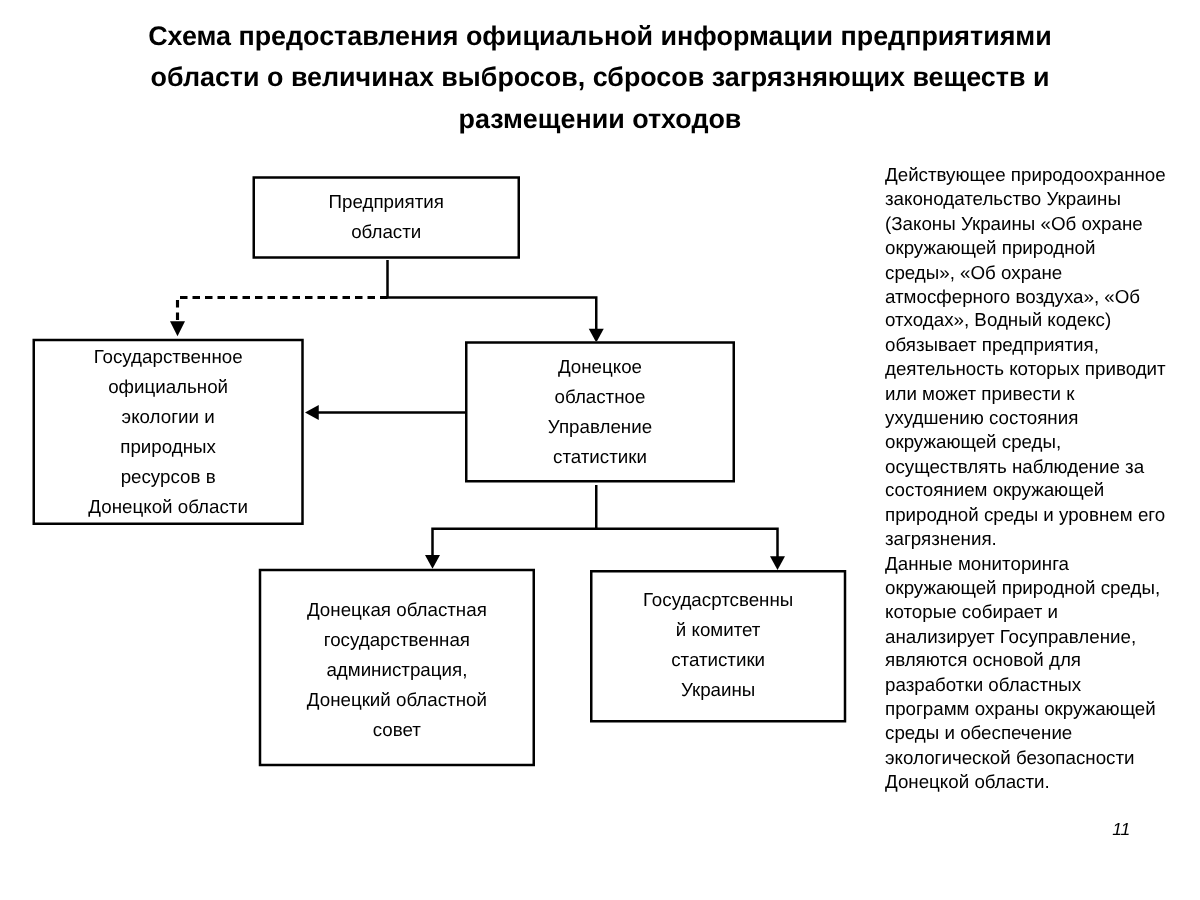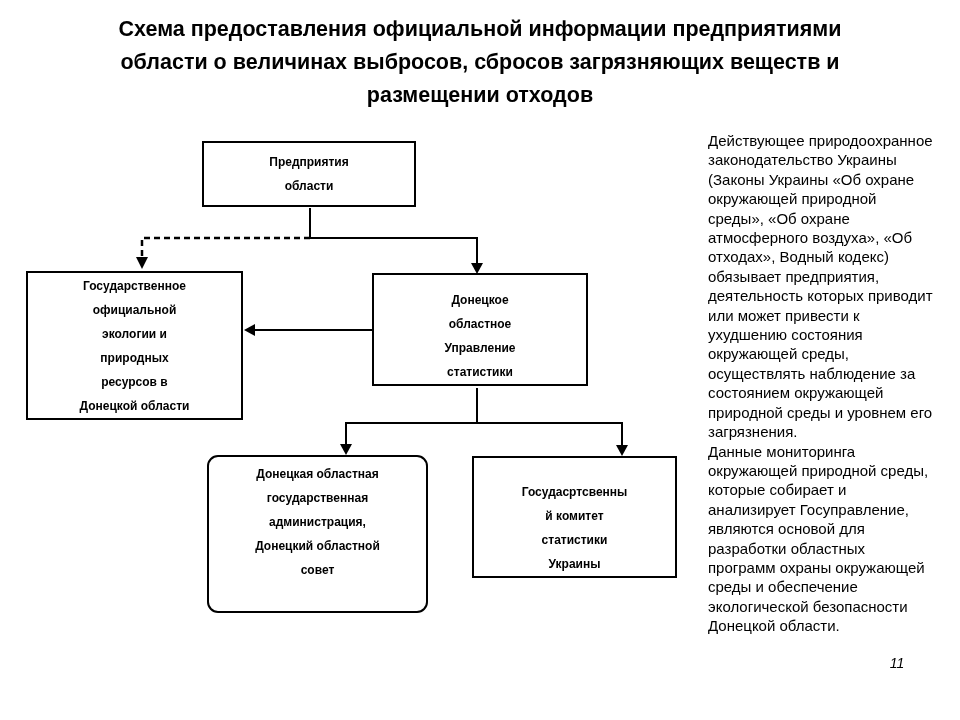--- a/index.html
+++ b/index.html
@@ -27,32 +27,32 @@
     pointer-events: none;
   }
   .node {
     position: absolute;
     border: 2px solid #000000;
     background: #ffffff;
     display: flex;
     align-items: center;
     justify-content: center;
     text-align: center;
-    font-weight: bold;
-    font-size: 12px;
+    font-weight: normal;
+    font-size: 15px;
     line-height: 24px;
     white-space: pre-line;
     box-sizing: border-box;
   }
-  .node--top-aligned { align-items: flex-start; padding-top: 5px; border-radius: 11px; }
+  .node--top-aligned { align-items: center; padding-top: 5px; }
   .node-enterprises     { left: 202px; top: 141px; width: 214px; height: 66px; }
   .node-ecology         { left: 26px;  top: 271px; width: 217px; height: 149px; }
-  .node-statistics      { left: 372px; top: 273px; width: 216px; height: 113px; align-items: flex-end; }
+  .node-statistics      { left: 372px; top: 273px; width: 216px; height: 113px; }
   .node-administration  { left: 207px; top: 455px; width: 221px; height: 158px; }
-  .node-state-committee { left: 472px; top: 456px; width: 205px; height: 122px; align-items: flex-end; }
+  .node-state-committee { left: 472px; top: 456px; width: 205px; height: 122px; }
   .sidebar-text {
     position: absolute;
     left: 708px; top: 115px; width: 250px;
     font-size: 15px;
     line-height: 19.4px;
     white-space: pre-line;
     margin-top: 16px;
   }
   .page-number {
     position: absolute;

